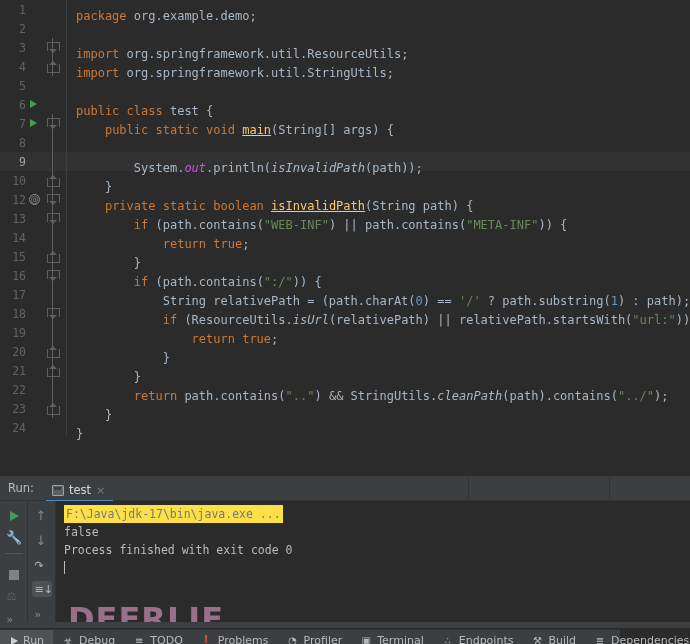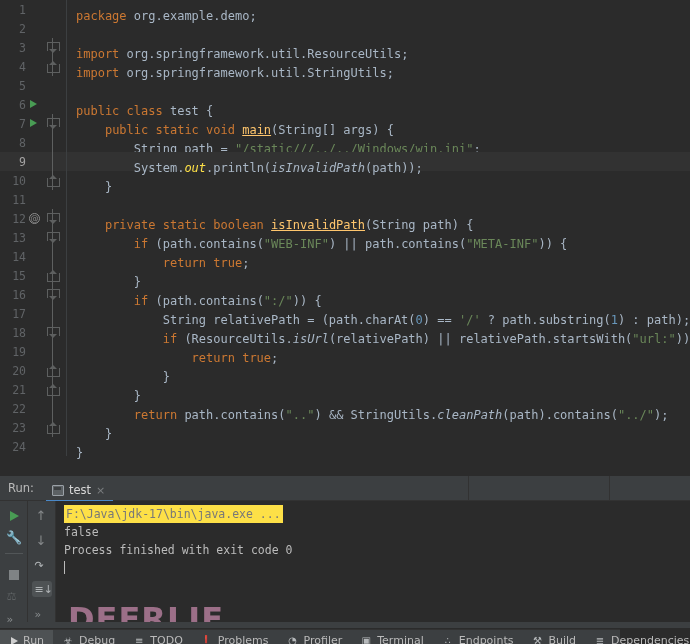--- a/index.html
+++ b/index.html
@@ -90,21 +90,21 @@
   .fold-close::after {
     content:''; position:absolute; left:1.5px; top:0px;
     width:0;height:0;border-left:4px solid transparent;border-right:4px solid transparent;
     border-bottom:4px solid #5e6060;
   }
 
   
   .kw   { color:#cc7832; }
   .str  { color:#6a8759; }
   .num  { color:#6897bb; }
-  .fld  { color:#fde047; font-style: italic; }
+  .fld  { color:#d946ef; font-style: italic; }
   .mtd  { color:#a9b7c6; font-style: italic; }
   .declu{ color:#ffc66d; text-decoration: underline; }
   .pln  { color:#a9b7c6; }
 
   
   .run-window {
     position:absolute; left:0; top:476px; width:690px; height:152px;
     background:#3c3f41;
   }
   .run-header {
@@ -224,24 +224,23 @@
 
   <div class="editor">
     <div id="code-lines">
         <div class="code-row"><div class="gutter-num">1</div><div class="gutter-icon"></div><div class="gutter-fold"></div><div class="gutter-sep"></div><div class="code-text"><span class="kw">package</span> <span class="pln">org.example.demo;</span></div></div>
         <div class="code-row"><div class="gutter-num">2</div><div class="gutter-icon"></div><div class="gutter-fold"></div><div class="gutter-sep"></div><div class="code-text"></div></div>
         <div class="code-row"><div class="gutter-num">3</div><div class="gutter-icon"></div><div class="gutter-fold"><span class="fold-line"></span><span class="fold-open"></span></div><div class="gutter-sep"></div><div class="code-text"><span class="kw">import</span> <span class="pln">org.springframework.util.ResourceUtils;</span></div></div>
         <div class="code-row"><div class="gutter-num">4</div><div class="gutter-icon"></div><div class="gutter-fold"><span class="fold-line"></span><span class="fold-close"></span></div><div class="gutter-sep"></div><div class="code-text"><span class="kw">import</span> <span class="pln">org.springframework.util.StringUtils;</span></div></div>
         <div class="code-row"><div class="gutter-num">5</div><div class="gutter-icon"></div><div class="gutter-fold"></div><div class="gutter-sep"></div><div class="code-text"></div></div>
         <div class="code-row"><div class="gutter-num">6</div><div class="gutter-icon"><span class="run-arrow"></span></div><div class="gutter-fold"></div><div class="gutter-sep"></div><div class="code-text"><span class="kw">public class</span> <span class="pln">test {</span></div></div>
         <div class="code-row"><div class="gutter-num">7</div><div class="gutter-icon"><span class="run-arrow"></span></div><div class="gutter-fold"><span class="fold-line"></span><span class="fold-open"></span></div><div class="gutter-sep"></div><div class="code-text">    <span class="kw">public static void</span> <span class="declu">main</span><span class="pln">(String[] args) {</span></div></div>
-        <div class="code-row"><div class="gutter-num">8</div><div class="gutter-icon"></div><div class="gutter-fold"><span class="fold-line"></span></div><div class="gutter-sep"></div><div class="code-text">        <span class="pln">String path = </span><span class="str">"/static///../../Windows/win.ini"</span><span class="pln">;</span></div></div>
+        <div class="code-row"><div class="gutter-num">8</div><div class="gutter-icon"></div><div class="gutter-fold"><span class="fold-line"></span></div><div class="gutter-sep"></div></div>
         <div class="code-row current"><div class="gutter-num">9</div><div class="gutter-icon"></div><div class="gutter-fold"><span class="fold-line"></span></div><div class="gutter-sep"></div><div class="code-text">        <span class="pln">System.</span><span class="fld">out</span><span class="pln">.println(</span><span class="mtd">isInvalidPath</span><span class="pln">(path));</span></div></div>
         <div class="code-row"><div class="gutter-num">10</div><div class="gutter-icon"></div><div class="gutter-fold"><span class="fold-line"></span><span class="fold-close"></span></div><div class="gutter-sep"></div><div class="code-text">    <span class="pln">}</span></div></div>
-        <div class="code-row"><div class="gutter-num">11</div><div class="gutter-icon"></div><div class="gutter-fold"></div><div class="gutter-sep"></div><div class="code-text"></div></div>
         <div class="code-row"><div class="gutter-num">12</div><div class="gutter-icon"><span class="at-icon">@</span></div><div class="gutter-fold"><span class="fold-line"></span><span class="fold-open"></span></div><div class="gutter-sep"></div><div class="code-text">    <span class="kw">private static boolean</span> <span class="declu">isInvalidPath</span><span class="pln">(String path) {</span></div></div>
         <div class="code-row"><div class="gutter-num">13</div><div class="gutter-icon"></div><div class="gutter-fold"><span class="fold-line"></span><span class="fold-open"></span></div><div class="gutter-sep"></div><div class="code-text">        <span class="kw">if</span> <span class="pln">(path.contains(</span><span class="str">"WEB-INF"</span><span class="pln">) || path.contains(</span><span class="str">"META-INF"</span><span class="pln">)) {</span></div></div>
         <div class="code-row"><div class="gutter-num">14</div><div class="gutter-icon"></div><div class="gutter-fold"><span class="fold-line"></span></div><div class="gutter-sep"></div><div class="code-text">            <span class="kw">return true</span><span class="pln">;</span></div></div>
         <div class="code-row"><div class="gutter-num">15</div><div class="gutter-icon"></div><div class="gutter-fold"><span class="fold-line"></span><span class="fold-close"></span></div><div class="gutter-sep"></div><div class="code-text">        <span class="pln">}</span></div></div>
         <div class="code-row"><div class="gutter-num">16</div><div class="gutter-icon"></div><div class="gutter-fold"><span class="fold-line"></span><span class="fold-open"></span></div><div class="gutter-sep"></div><div class="code-text">        <span class="kw">if</span> <span class="pln">(path.contains(</span><span class="str">":/"</span><span class="pln">)) {</span></div></div>
         <div class="code-row"><div class="gutter-num">17</div><div class="gutter-icon"></div><div class="gutter-fold"><span class="fold-line"></span></div><div class="gutter-sep"></div><div class="code-text">            <span class="pln">String relativePath = (path.charAt(</span><span class="num">0</span><span class="pln">) == </span><span class="str">'/'</span><span class="pln"> ? path.substring(</span><span class="num">1</span><span class="pln">) : path);</span></div></div>
         <div class="code-row"><div class="gutter-num">18</div><div class="gutter-icon"></div><div class="gutter-fold"><span class="fold-line"></span><span class="fold-open"></span></div><div class="gutter-sep"></div><div class="code-text">            <span class="kw">if</span> <span class="pln">(ResourceUtils.</span><span class="mtd">isUrl</span><span class="pln">(relativePath) || relativePath.startsWith(</span><span class="str">"url:"</span><span class="pln">)) {</span></div></div>
         <div class="code-row"><div class="gutter-num">19</div><div class="gutter-icon"></div><div class="gutter-fold"><span class="fold-line"></span></div><div class="gutter-sep"></div><div class="code-text">                <span class="kw">return true</span><span class="pln">;</span></div></div>
         <div class="code-row"><div class="gutter-num">20</div><div class="gutter-icon"></div><div class="gutter-fold"><span class="fold-line"></span><span class="fold-close"></span></div><div class="gutter-sep"></div><div class="code-text">            <span class="pln">}</span></div></div>
         <div class="code-row"><div class="gutter-num">21</div><div class="gutter-icon"></div><div class="gutter-fold"><span class="fold-line"></span><span class="fold-close"></span></div><div class="gutter-sep"></div><div class="code-text">        <span class="pln">}</span></div></div>

